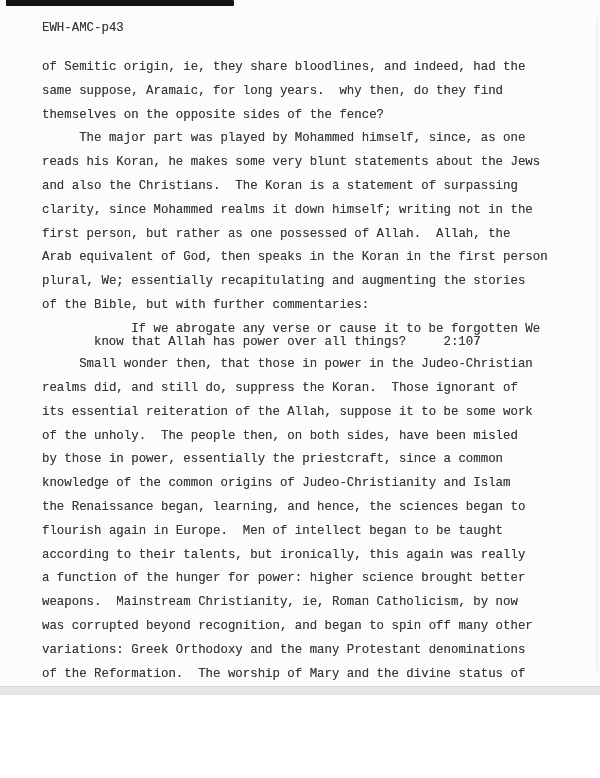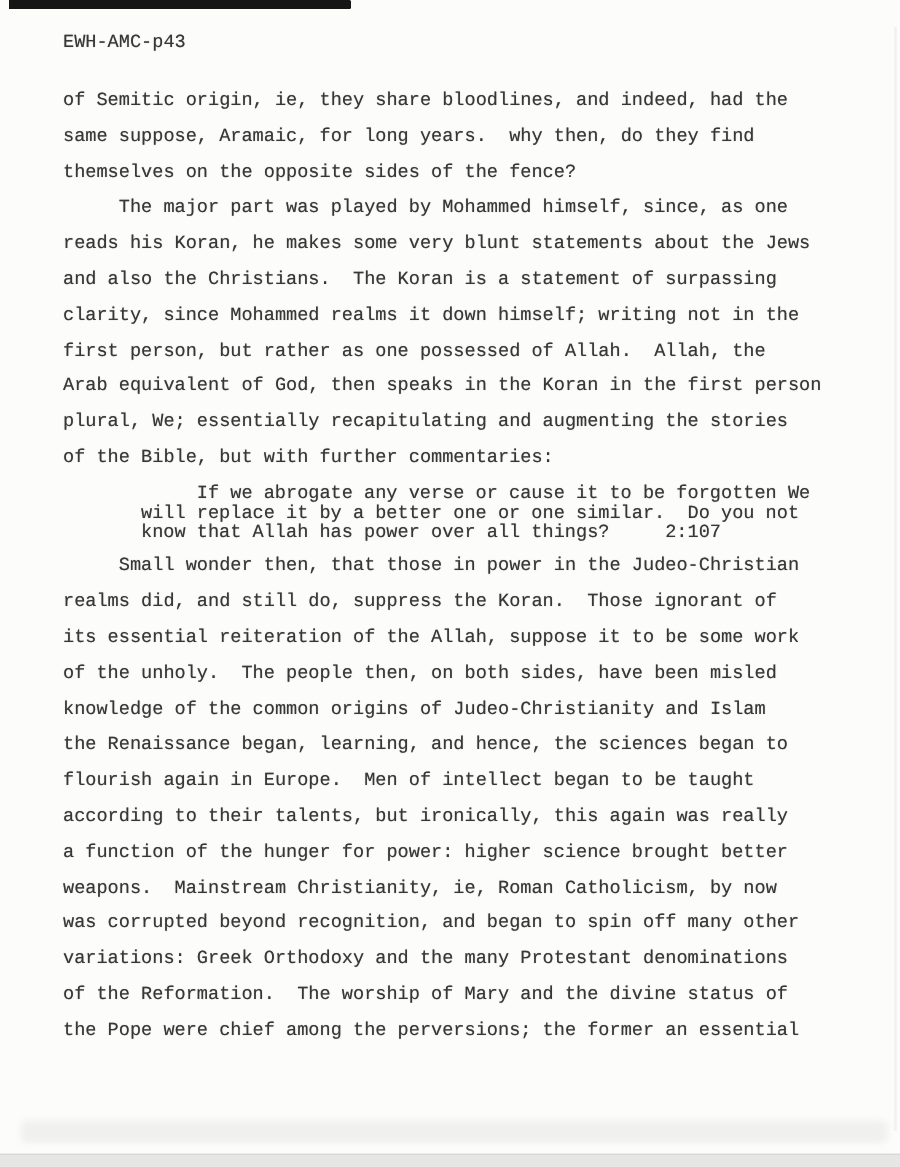--- a/index.html
+++ b/index.html
@@ -3,21 +3,21 @@
 <meta charset="utf-8">
 <style>
   html, body {
     margin: 0;
     padding: 0;
     background: #ffffff;
   }
   .page {
     position: relative;
     width: 600px;
-    height: 778px;
+    height: 695px;
     background: var(--paper, #fcfcfb);
     overflow: hidden;
     font-family: "Liberation Mono", "DejaVu Sans Mono", monospace;
     color: var(--ink, #373737);
   }
   
   .scan-bar {
     position: absolute;
     top: 0;
     left: 6px;
@@ -109,28 +109,28 @@
         <div class="line">reads his Koran, he makes some very blunt statements about the Jews</div>
         <div class="line">and also the Christians.  The Koran is a statement of surpassing</div>
         <div class="line">clarity, since Mohammed realms it down himself; writing not in the</div>
         <div class="line">first person, but rather as one possessed of Allah.  Allah, the</div>
         <div class="line">Arab equivalent of God, then speaks in the Koran in the first person</div>
         <div class="line">plural, We; essentially recapitulating and augmenting the stories</div>
         <div class="line">of the Bible, but with further commentaries:</div>
       </div>
       <div class="para quote">
         <div class="line">     If we abrogate any verse or cause it to be forgotten We</div>
-        <div class="line">will replace it by a better one or one similar.  Do you not</div>
         <div class="line">know that Allah has power over all things?     2:107</div>
       </div>
       <div class="para body">
         <div class="line">     Small wonder then, that those in power in the Judeo-Christian</div>
         <div class="line">realms did, and still do, suppress the Koran.  Those ignorant of</div>
         <div class="line">its essential reiteration of the Allah, suppose it to be some work</div>
         <div class="line">of the unholy.  The people then, on both sides, have been misled</div>
+        <div class="line">by those in power, essentially the priestcraft, since a common</div>
         <div class="line">knowledge of the common origins of Judeo-Christianity and Islam</div>
         <div class="line">the Renaissance began, learning, and hence, the sciences began to</div>
         <div class="line">flourish again in Europe.  Men of intellect began to be taught</div>
         <div class="line">according to their talents, but ironically, this again was really</div>
         <div class="line">a function of the hunger for power: higher science brought better</div>
         <div class="line">weapons.  Mainstream Christianity, ie, Roman Catholicism, by now</div>
         <div class="line">was corrupted beyond recognition, and began to spin off many other</div>
         <div class="line">variations: Greek Orthodoxy and the many Protestant denominations</div>
         <div class="line">of the Reformation.  The worship of Mary and the divine status of</div>
         <div class="line">the Pope were chief among the perversions; the former an essential</div>

